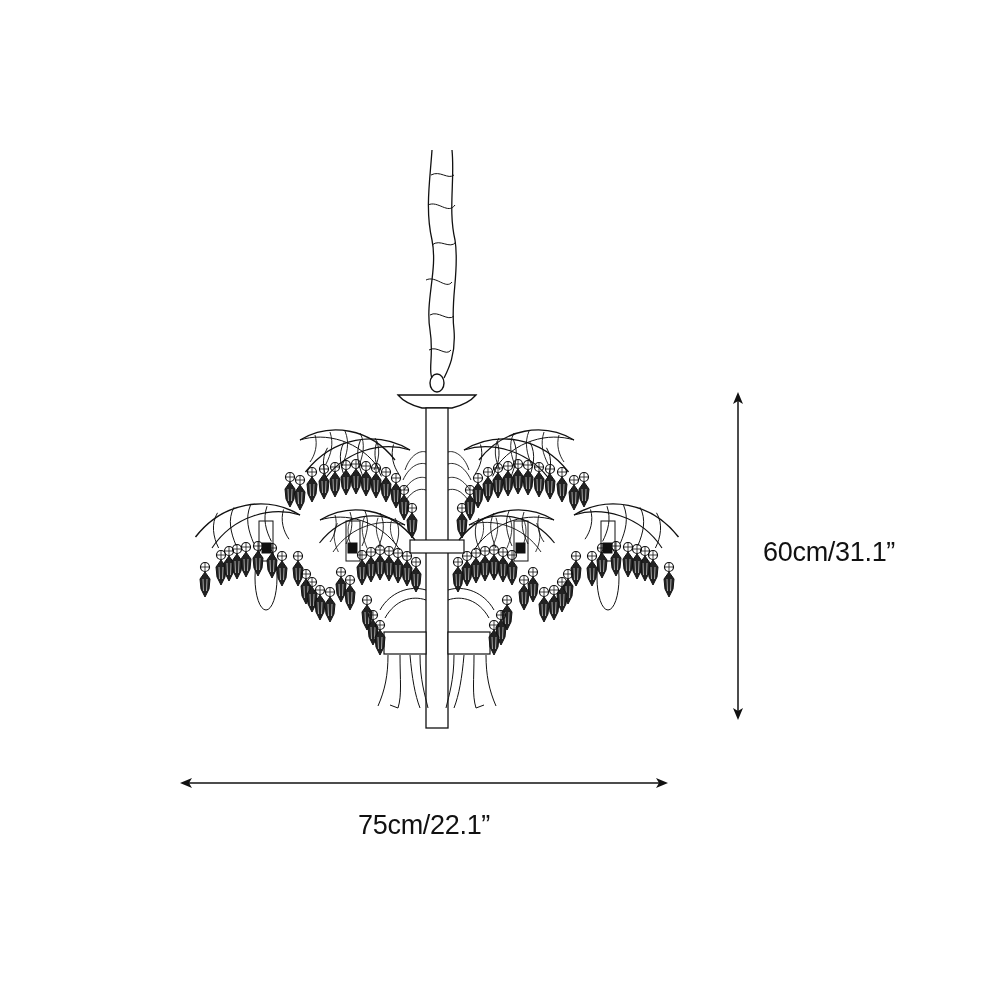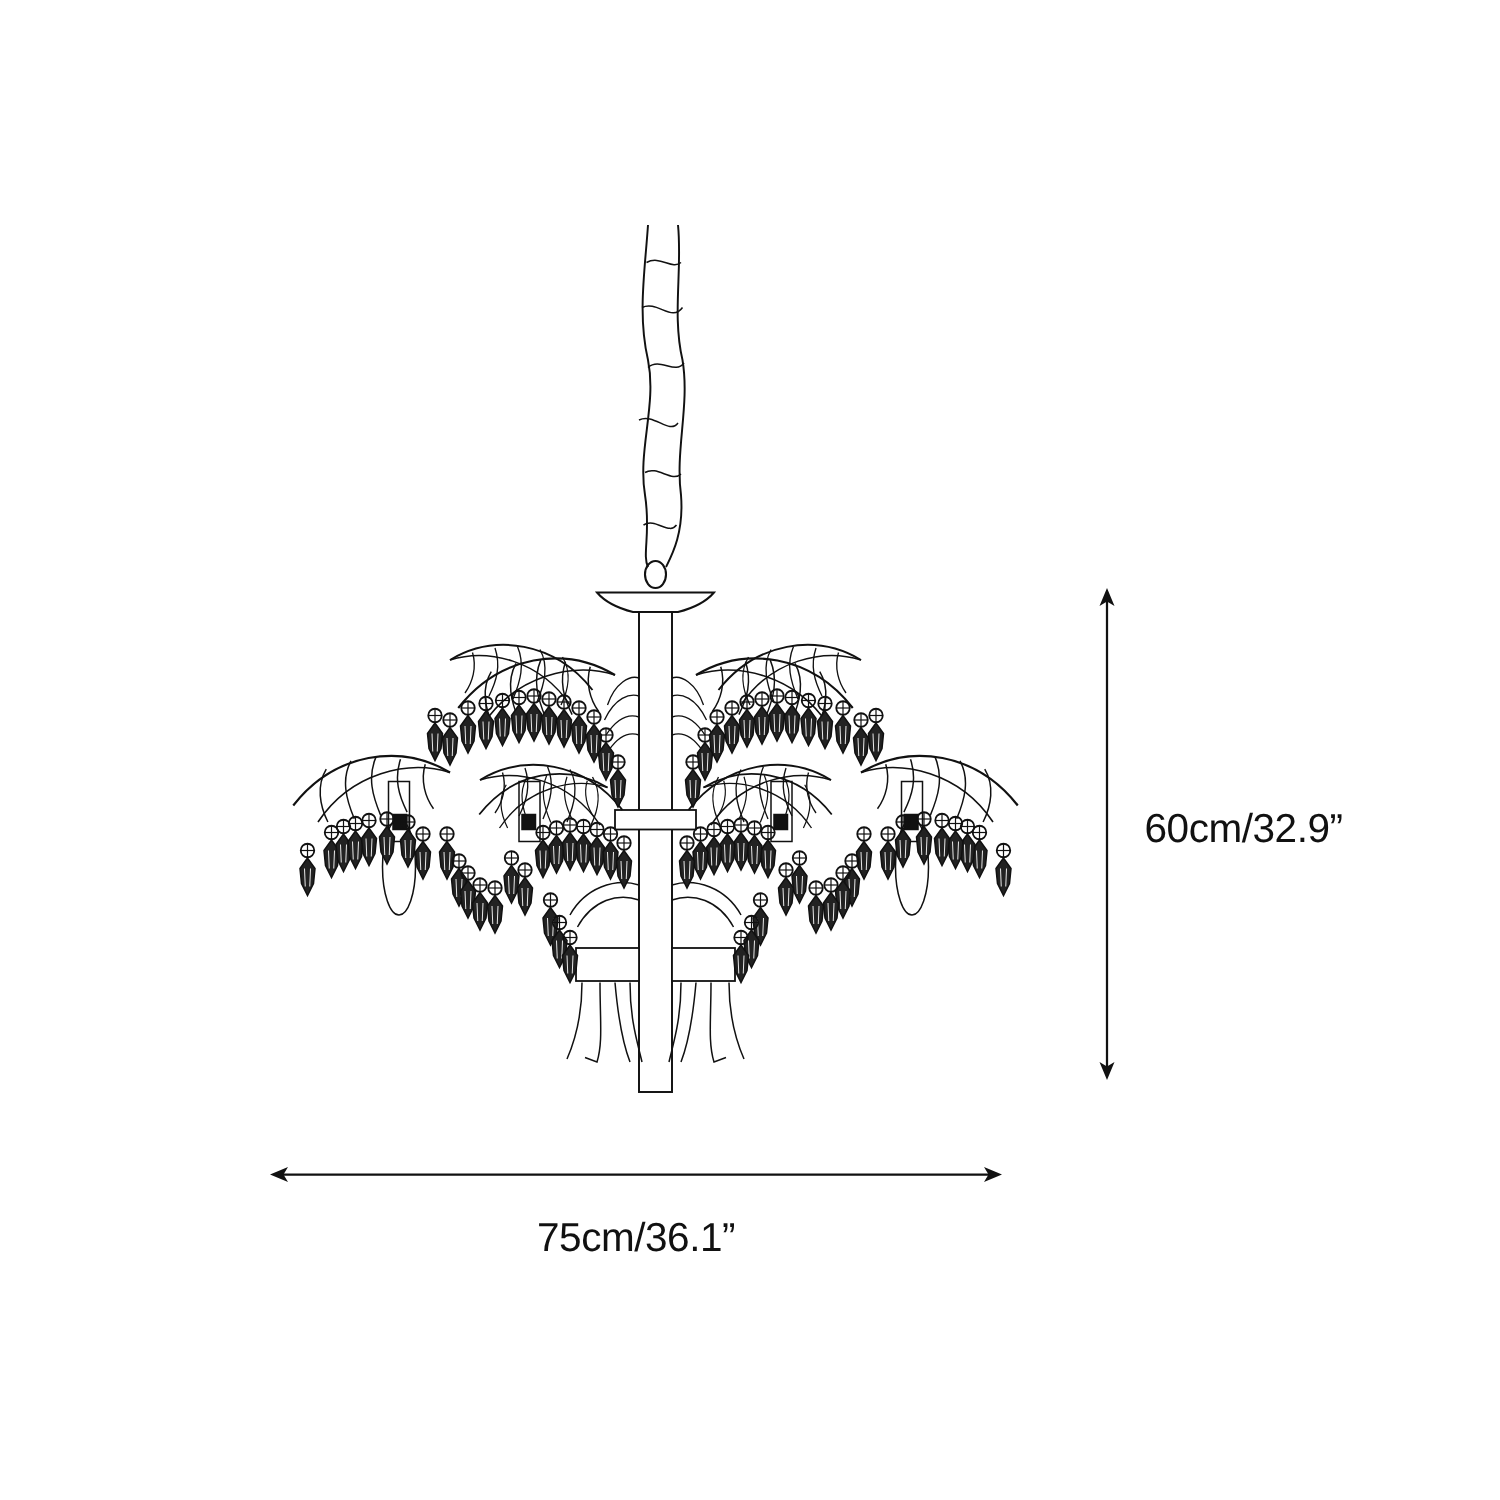--- a/index.html
+++ b/index.html
@@ -203,14 +203,14 @@
     <path d="M738,720 L733,708 L738,711 L743,708 Z" fill="#111"></path>
   </g>
 
   <g>
     <line x1="186" y1="783" x2="662" y2="783" stroke="#111" stroke-width="1.5"></line>
     <path d="M180,783 L192,778 L189,783 L192,788 Z" fill="#111"></path>
     <path d="M668,783 L656,778 L659,783 L656,788 Z" fill="#111"></path>
   </g>
 </svg>
 
-<div id="height-label" class="dim-label">60cm/32.9”</div>
-<div id="width-label" class="dim-label">75cm/36.1”</div>
+<div id="height-label" class="dim-label">60cm/31.1”</div>
+<div id="width-label" class="dim-label">75cm/22.1”</div>
 
 </body></html>

